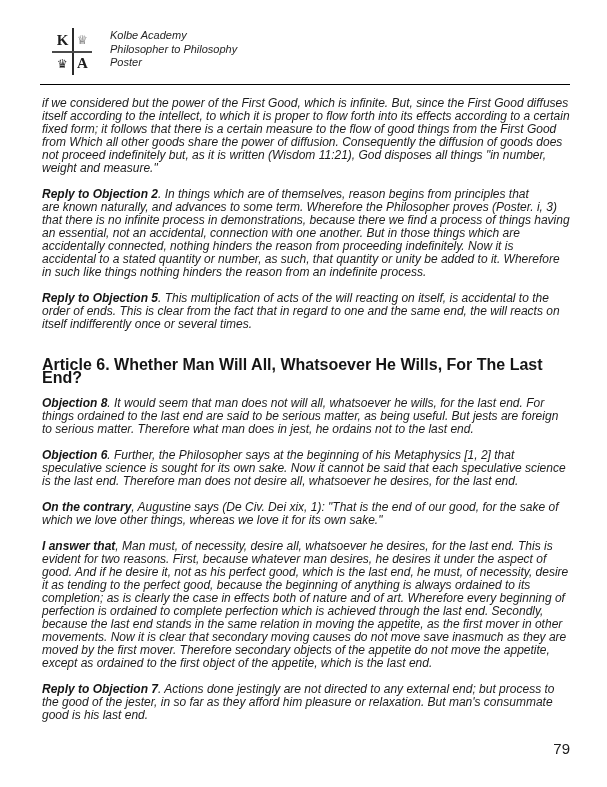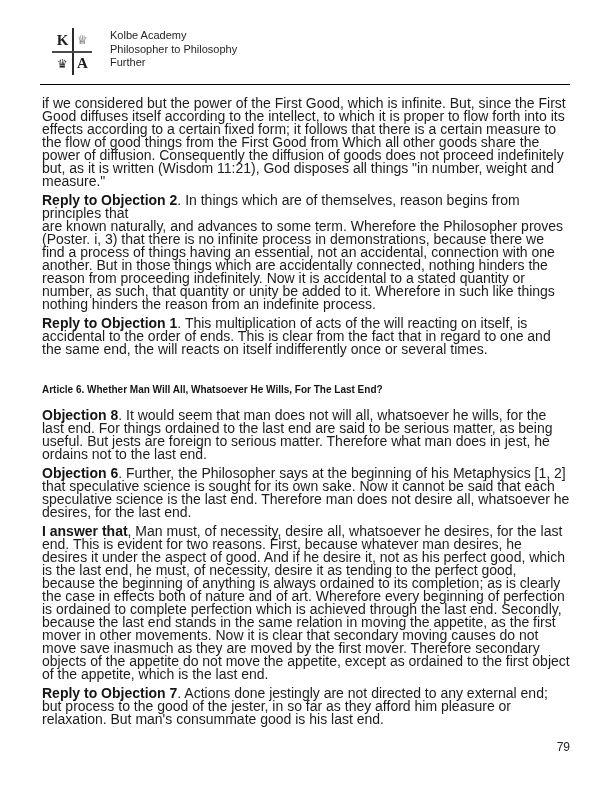--- a/index.html
+++ b/index.html
@@ -70,53 +70,55 @@
     font-size: 12px;
     color: #1e1e1e;
     line-height: 1;
   }
   .header-text {
     margin-left: 18px;
     padding-top: 1px;
     font-size: 11px;
     line-height: 13.5px;
     color: #252525;
+    font-style: italic;
   }
   .header-rule {
     border: none;
     border-top: 1.7px solid #000;
     margin: 9px 0 0 -2px;
   }
   
   .doc-body {
     margin-top: 0;
   }
   .para {
-    font-size: 14px;
+    font-size: 12px;
     line-height: 13px;
-    margin: 6px 0;
+    margin: 13px 0;
     text-align: left;
+    font-style: italic;
   }
   .para b, .heading b {
     font-weight: bold;
     color: #151515;
   }
   .para.first {
     margin-top: 12px;
   }
   .heading {
-    font-size: 10px;
+    font-size: 16px;
     line-height: 13px;
     margin: 27px 0 13px 0;
   }
   .page-number {
     position: absolute;
     top: 740px;
     right: 37px;
-    font-size: 12px;
+    font-size: 15px;
     color: #1c1c1c;
   }
 </style>
 </head>
 <body>
 
 <div class="page">
 
   <header class="doc-header">
     <div class="logo">
@@ -129,41 +131,42 @@
       <div class="logo-cell">
         <span class="logo-crown">♛</span>
       </div>
       <div class="logo-cell">
         <span class="logo-letter">A</span>
       </div>
     </div>
     <div class="header-text">
       <div>Kolbe Academy</div>
       <div>Philosopher to Philosophy</div>
-      <div>Further</div>
+      <div>Poster</div>
     </div>
   </header>
 
   <hr class="header-rule">
 
   <main class="doc-body">
 
     <p class="para first"><span>if we considered but the power of the First Good, which is infinite. But, since the First Good diffuses itself according to the intellect, to which it is proper to flow forth into its effects according to a certain fixed form; it follows that there is a certain measure to the flow of good things from the First Good from Which all other goods share the power of diffusion. Consequently the diffusion of goods does not proceed indefinitely but, as it is written (Wisdom 11:21), God disposes all things "in number, weight and measure."</span></p>
 
     <p class="para"><b>Reply to Objection 2</b><span>. In things which are of themselves, reason begins from principles that</span><br><span>are known naturally, and advances to some term. Wherefore the Philosopher proves (Poster. i, 3) that there is no infinite process in demonstrations, because there we find a process of things having an essential, not an accidental, connection with one another. But in those things which are accidentally connected, nothing hinders the reason from proceeding indefinitely. Now it is accidental to a stated quantity or number, as such, that quantity or unity be added to it. Wherefore in such like things nothing hinders the reason from an indefinite process.</span></p>
 
-    <p class="para"><b>Reply to Objection 1</b><span>. This multiplication of acts of the will reacting on itself, is accidental to the order of ends. This is clear from the fact that in regard to one and the same end, the will reacts on itself indifferently once or several times.</span></p>
+    <p class="para"><b>Reply to Objection 5</b><span>. This multiplication of acts of the will reacting on itself, is accidental to the order of ends. This is clear from the fact that in regard to one and the same end, the will reacts on itself indifferently once or several times.</span></p>
 
     <p class="heading"><b>Article 6. Whether Man Will All, Whatsoever He Wills, For The Last End?</b></p>
 
     <p class="para"><b>Objection 8</b><span>. It would seem that man does not will all, whatsoever he wills, for the last end. For things ordained to the last end are said to be serious matter, as being useful. But jests are foreign to serious matter. Therefore what man does in jest, he ordains not to the last end.</span></p>
 
     <p class="para"><b>Objection 6</b><span>. Further, the Philosopher says at the beginning of his Metaphysics [1, 2] that speculative science is sought for its own sake. Now it cannot be said that each speculative science is the last end. Therefore man does not desire all, whatsoever he desires, for the last end.</span></p>
 
 
+    <p class="para"><b>On the contrary</b><span>, Augustine says (De Civ. Dei xix, 1): "That is the end of our good, for the sake of which we love other things, whereas we love it for its own sake."</span></p>
 
     <p class="para"><b>I answer that</b><span>, Man must, of necessity, desire all, whatsoever he desires, for the last end. This is evident for two reasons. First, because whatever man desires, he desires it under the aspect of good. And if he desire it, not as his perfect good, which is the last end, he must, of necessity, desire it as tending to the perfect good, because the beginning of anything is always ordained to its completion; as is clearly the case in effects both of nature and of art. Wherefore every beginning of perfection is ordained to complete perfection which is achieved through the last end. Secondly, because the last end stands in the same relation in moving the appetite, as the first mover in other movements. Now it is clear that secondary moving causes do not move save inasmuch as they are moved by the first mover. Therefore secondary objects of the appetite do not move the appetite, except as ordained to the first object of the appetite, which is the last end.</span></p>
 
     <p class="para"><b>Reply to Objection 7</b><span>. Actions done jestingly are not directed to any external end; but process to the good of the jester, in so far as they afford him pleasure or relaxation. But man's consummate good is his last end.</span></p>
 
   </main>
 
   <div class="page-number">79</div>
 
 </div>

